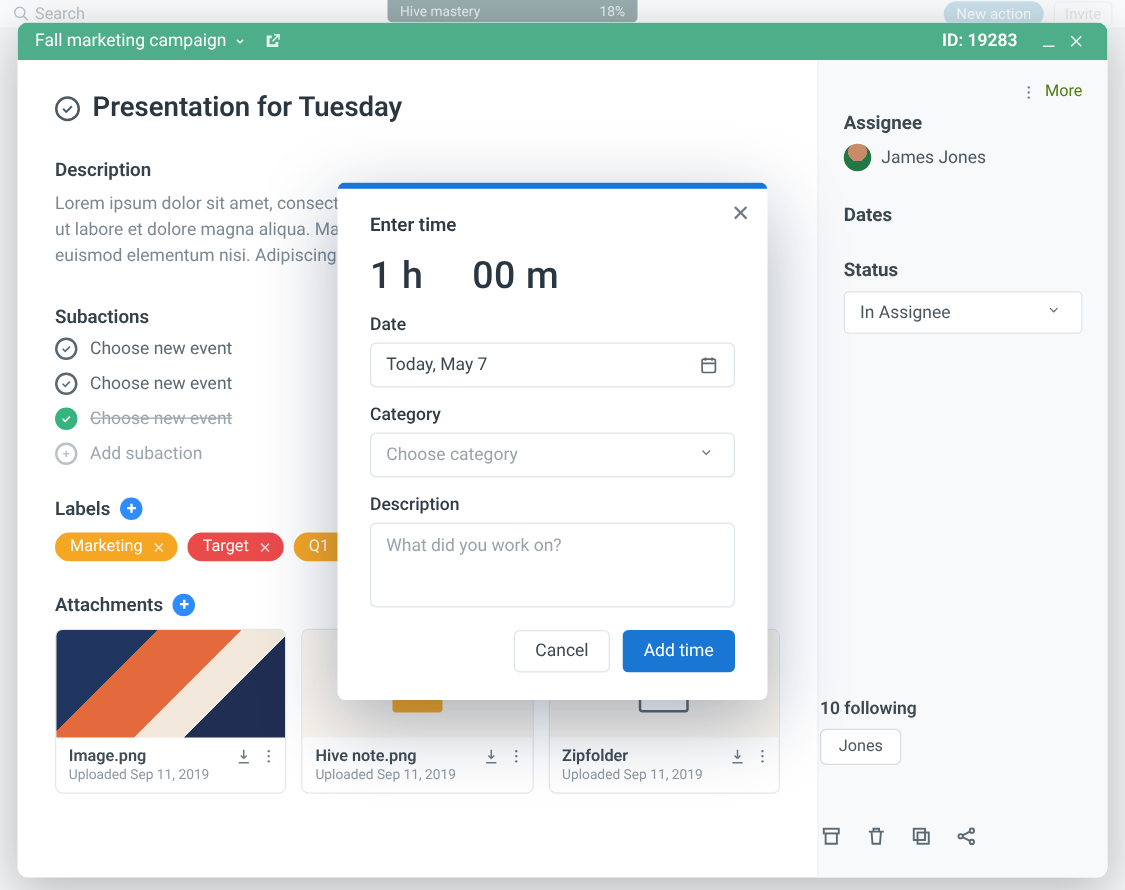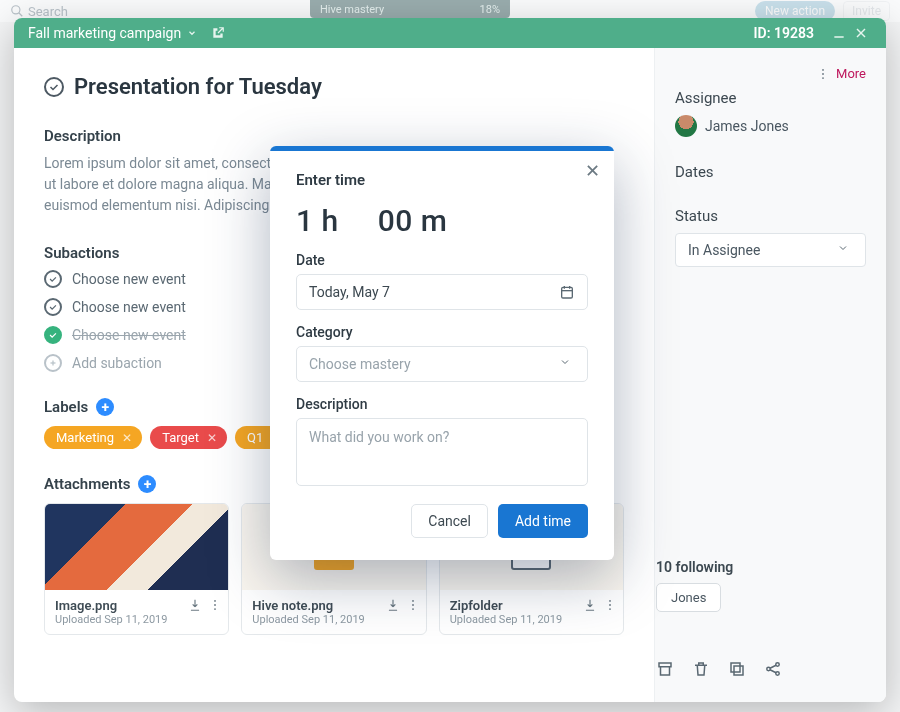--- a/index.html
+++ b/index.html
@@ -54,22 +54,22 @@
   .attach .meta{ padding:8px 10px; position:relative; color:#3f4c55;}
   .attach .meta .fn{ font-size:13px; font-weight:600;}
   .attach .meta .up{ font-size:11px; color:#8d99a2;}
   .attach .meta .acts{ position:absolute; right:6px; top:8px; display:flex; gap:6px; color:#6c7a83;}
   .fileicon{ width:40px;height:46px;background:#fff;border:2px solid #5a6872;border-radius:3px;position:relative;}
   .fileicon.note{ background:#f5a623; border-color:#f5a623;}
   .fileicon.zip:after{content:""; position:absolute; left:16px; top:4px; width:6px; height:30px; background:repeating-linear-gradient(#5a6872 0 3px, transparent 3px 6px);}
 
   
   .side-col{ width:232px; border-left:1px solid #edf0f2; background:#f8f9fa; padding:18px 20px; color:#3c4850;}
-  .side-top{ display:flex; justify-content:flex-end; align-items:center; gap:6px; color:#be185d; font-size:13px; margin-bottom:4px;}
-  .side-h{ font-size:15px; font-weight:400; margin-top:8px; margin-bottom:8px;}
+  .side-top{ display:flex; justify-content:flex-end; align-items:center; gap:6px; color:#4d7c0f; font-size:13px; margin-bottom:4px;}
+  .side-h{ font-size:15px; font-weight:700; margin-top:8px; margin-bottom:8px;}
   .assignee{ display:flex; align-items:center; gap:8px; font-size:14px; color:#4a5761;}
   .avatar{ width:22px;height:22px;border-radius:50%; background:radial-gradient(circle at 50% 30%, #c98a6a 0 40%, #274 40%);}
   .dates-row{ display:flex; align-items:center; gap:8px; font-size:14px; color:#4a5761;}
   .status-dd{ margin-top:6px; border:1px solid #dfe4e8; background:#fff; border-radius:4px; padding:8px 12px; display:flex; align-items:center; justify-content:space-between; font-size:14px; color:#4a5761;}
   .side-bottom{ position:absolute; bottom:24px; right:30px; width:200px;}
   .follow-row{ font-size:14px; font-weight:600; color:#3c4850; margin-bottom:8px;}
   .follow-btn{ border:1px solid #d8dde1; background:#fff; border-radius:5px; padding:6px 14px; font-size:13px; color:#4a5761;}
   .side-icons{ display:flex; gap:18px; margin-top:48px; color:#5a6872;}
   .side-icons span{width:18px;height:18px;display:inline-flex;}
 
@@ -368,21 +368,21 @@
               <rect x="4" y="5" width="16" height="16" rx="2"></rect>
               <line x1="4" y1="10" x2="20" y2="10"></line>
               <line x1="8" y1="3" x2="8" y2="7"></line>
               <line x1="16" y1="3" x2="16" y2="7"></line>
             </svg>
           </span>
       </div>
 
       <div class="m-label">Category</div>
       <div class="m-field placeholder">
-        <span>Choose mastery</span>
+        <span>Choose category</span>
         <span class="chev">
             <svg viewBox="0 0 24 24" width="12" height="12">
               <polyline points="6 9 12 15 18 9" fill="none" stroke="#5a6872" stroke-width="2"></polyline>
             </svg>
           </span>
       </div>
 
       <div class="m-label">Description</div>
       <div class="m-textarea">
         <span>What did you work on?</span>

